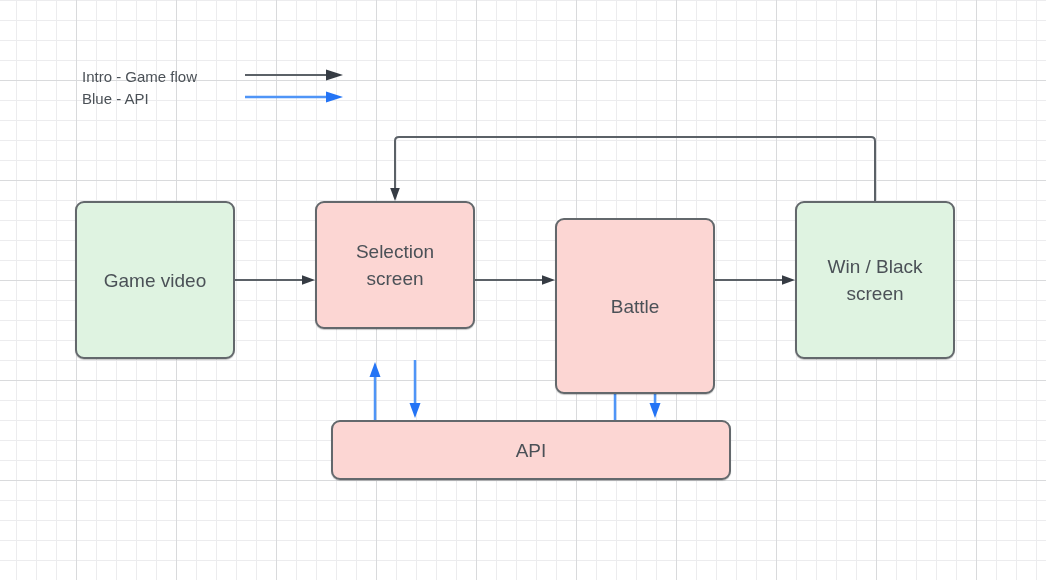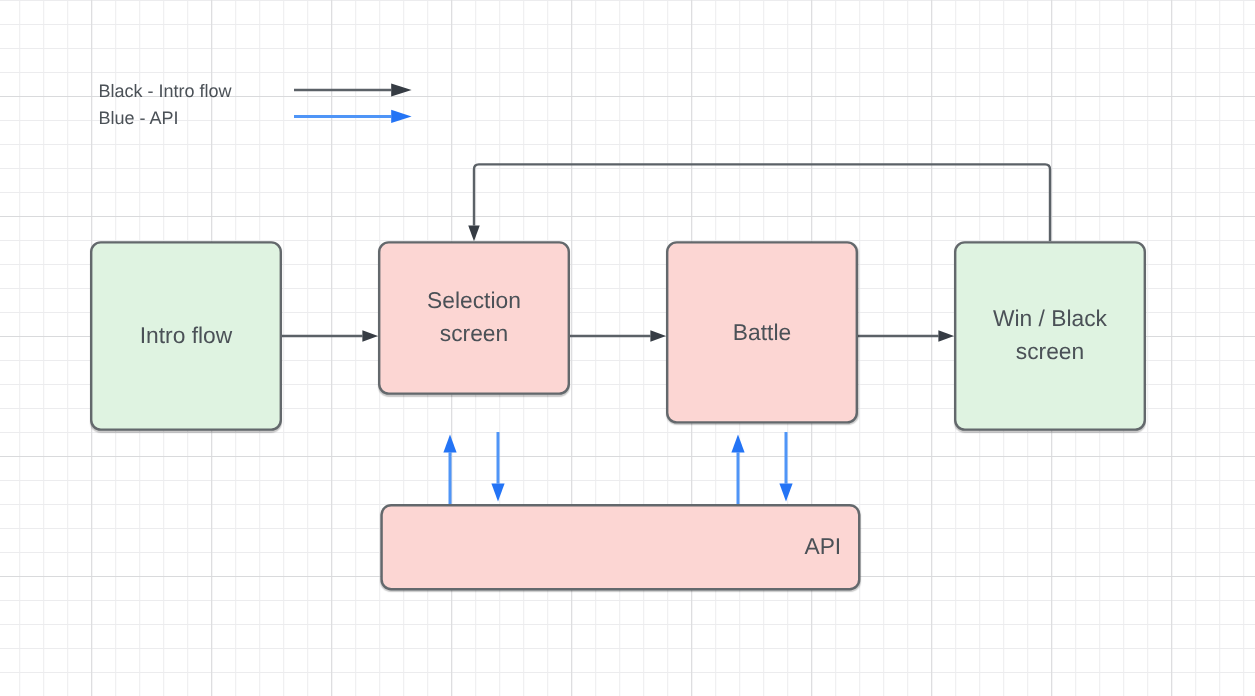--- a/index.html
+++ b/index.html
@@ -46,23 +46,23 @@
     line-height:27px;
     color:var(--text);
     box-shadow:0 1px 1px rgba(0,0,0,0.22);
     cursor:move;
   }
   .node.green{background:var(--green-fill);}
   .node.pink{background:var(--pink-fill);}
   .node .label{padding:0 14px;}
   #node-intro     {left:75px;  top:201px; width:160px; height:158px;}
   #node-selection {left:315px; top:201px; width:160px; height:128px;}
-  #node-battle    {left:555px; top:201px; width:160px; height:152px;}
+  #node-battle    {left:555px; top:218px; width:160px; height:176px;}
   #node-winlose   {left:795px; top:201px; width:160px; height:158px;}
-  #node-api       {left:317px; top:420px; width:400px; height:72px;justify-content:flex-end;}
+  #node-api       {left:331px; top:420px; width:400px; height:60px;}
 
   .legend{
     position:absolute;
     left:82px;
     top:66px;
     font-size:15px;
     line-height:22px;
     color:var(--text);
     white-space:nowrap;
   }
@@ -81,21 +81,21 @@
   .api-line{fill:none;stroke:var(--api-line);stroke-width:2.5;}
   .api-head{fill:var(--api-head);stroke:none;}
 </style>
 </head>
 <body>
 
 <div class="canvas">
 
   <div class="legend">
     <div class="legend-row">
-      <span>Black - Intro flow</span>
+      <span>Intro - Game flow</span>
     </div>
     <div class="legend-row">
       <span>Blue - API</span>
     </div>
   </div>
 
   <svg class="wires" viewBox="0 0 1046 580">
 
     <g>
       <path class="flow-line" d="M245 75 H326"></path>
@@ -135,21 +135,21 @@
       <path class="api-line" d="M615 420 V377"></path>
       <polygon class="api-head" points="615,362 609.5,377 620.5,377"></polygon>
     </g>
     <g>
       <path class="api-line" d="M655 360 V403"></path>
       <polygon class="api-head" points="655,418 649.5,403 660.5,403"></polygon>
     </g>
   </svg>
 
   <div class="node green" id="node-intro">
-    <span class="label">Intro flow</span>
+    <span class="label">Game video</span>
   </div>
 
   <div class="node pink" id="node-selection">
     <span class="label">Selection screen</span>
   </div>
 
   <div class="node pink" id="node-battle">
     <span class="label">Battle</span>
   </div>
 

